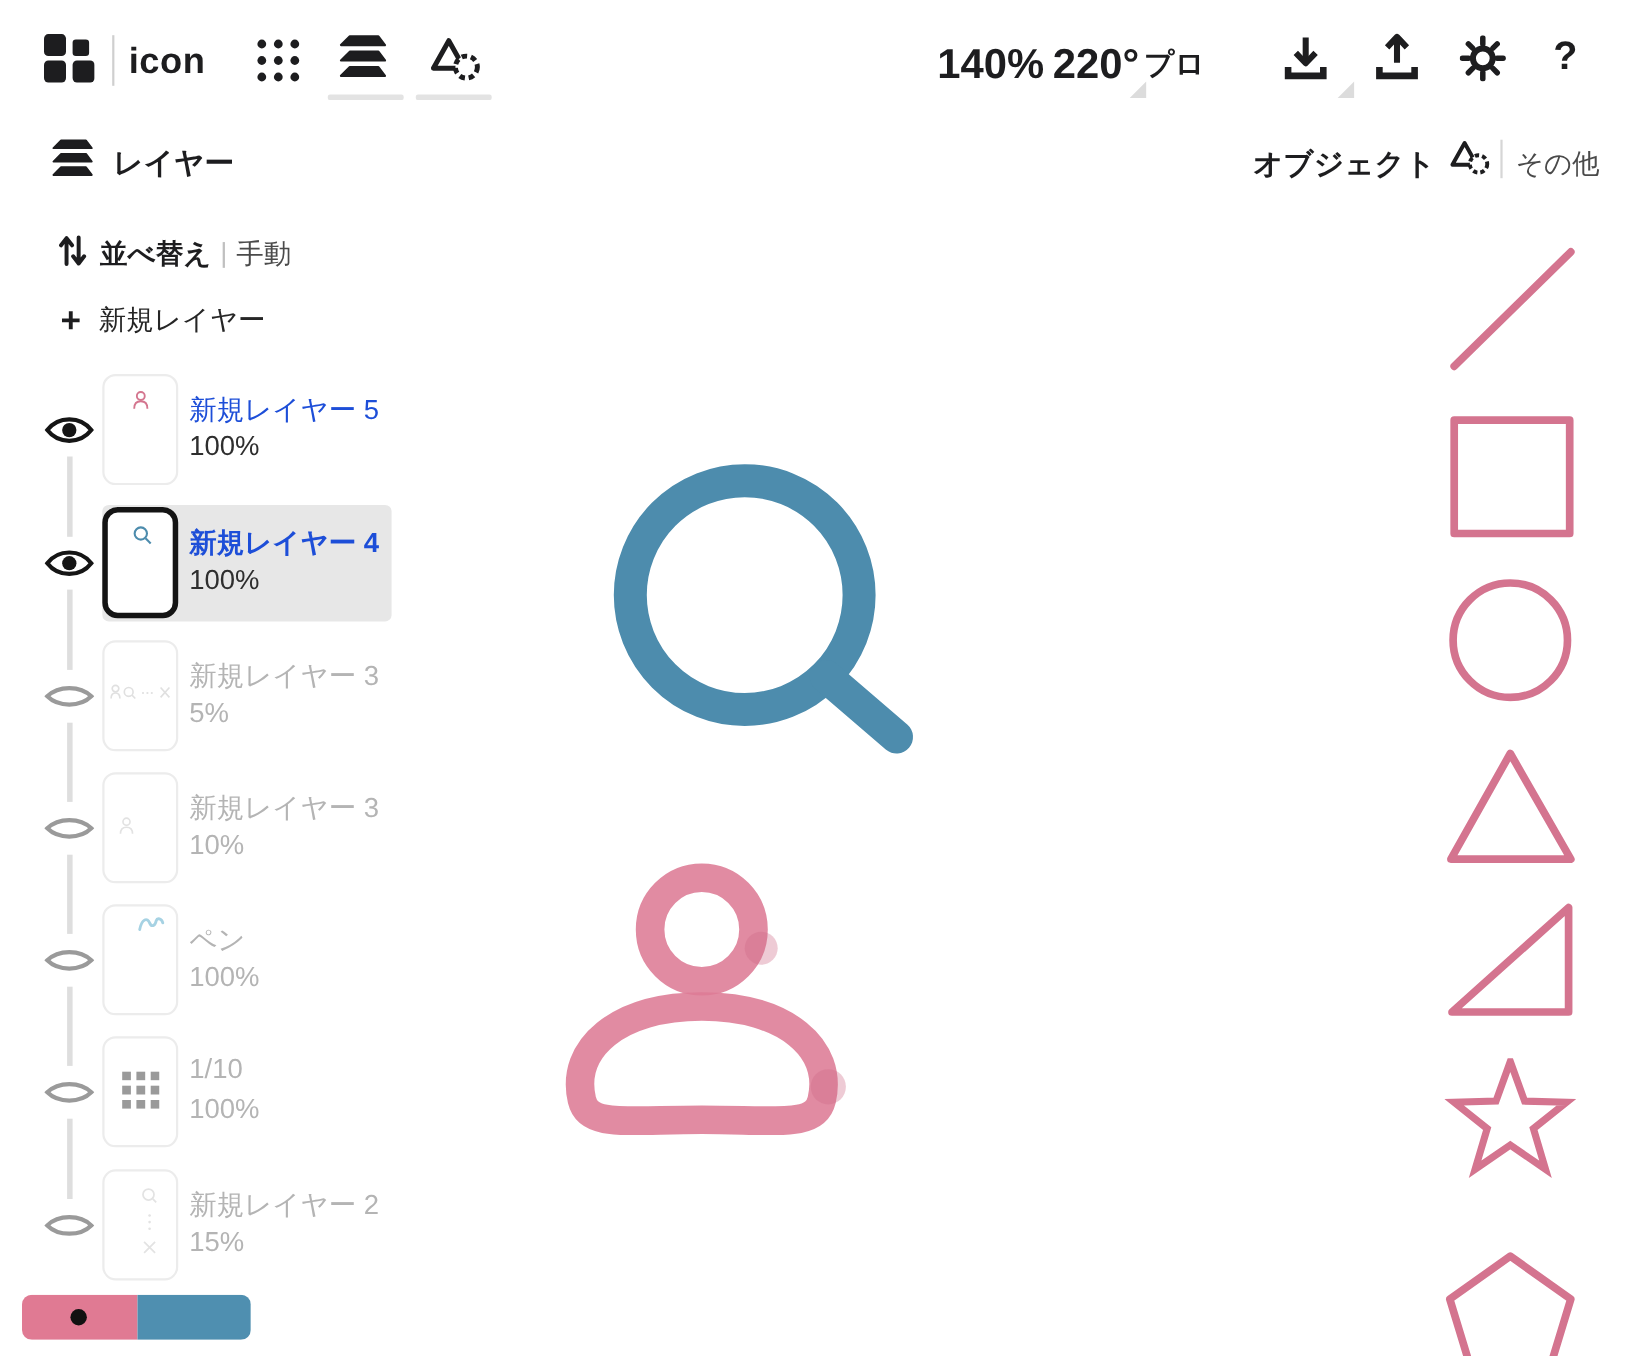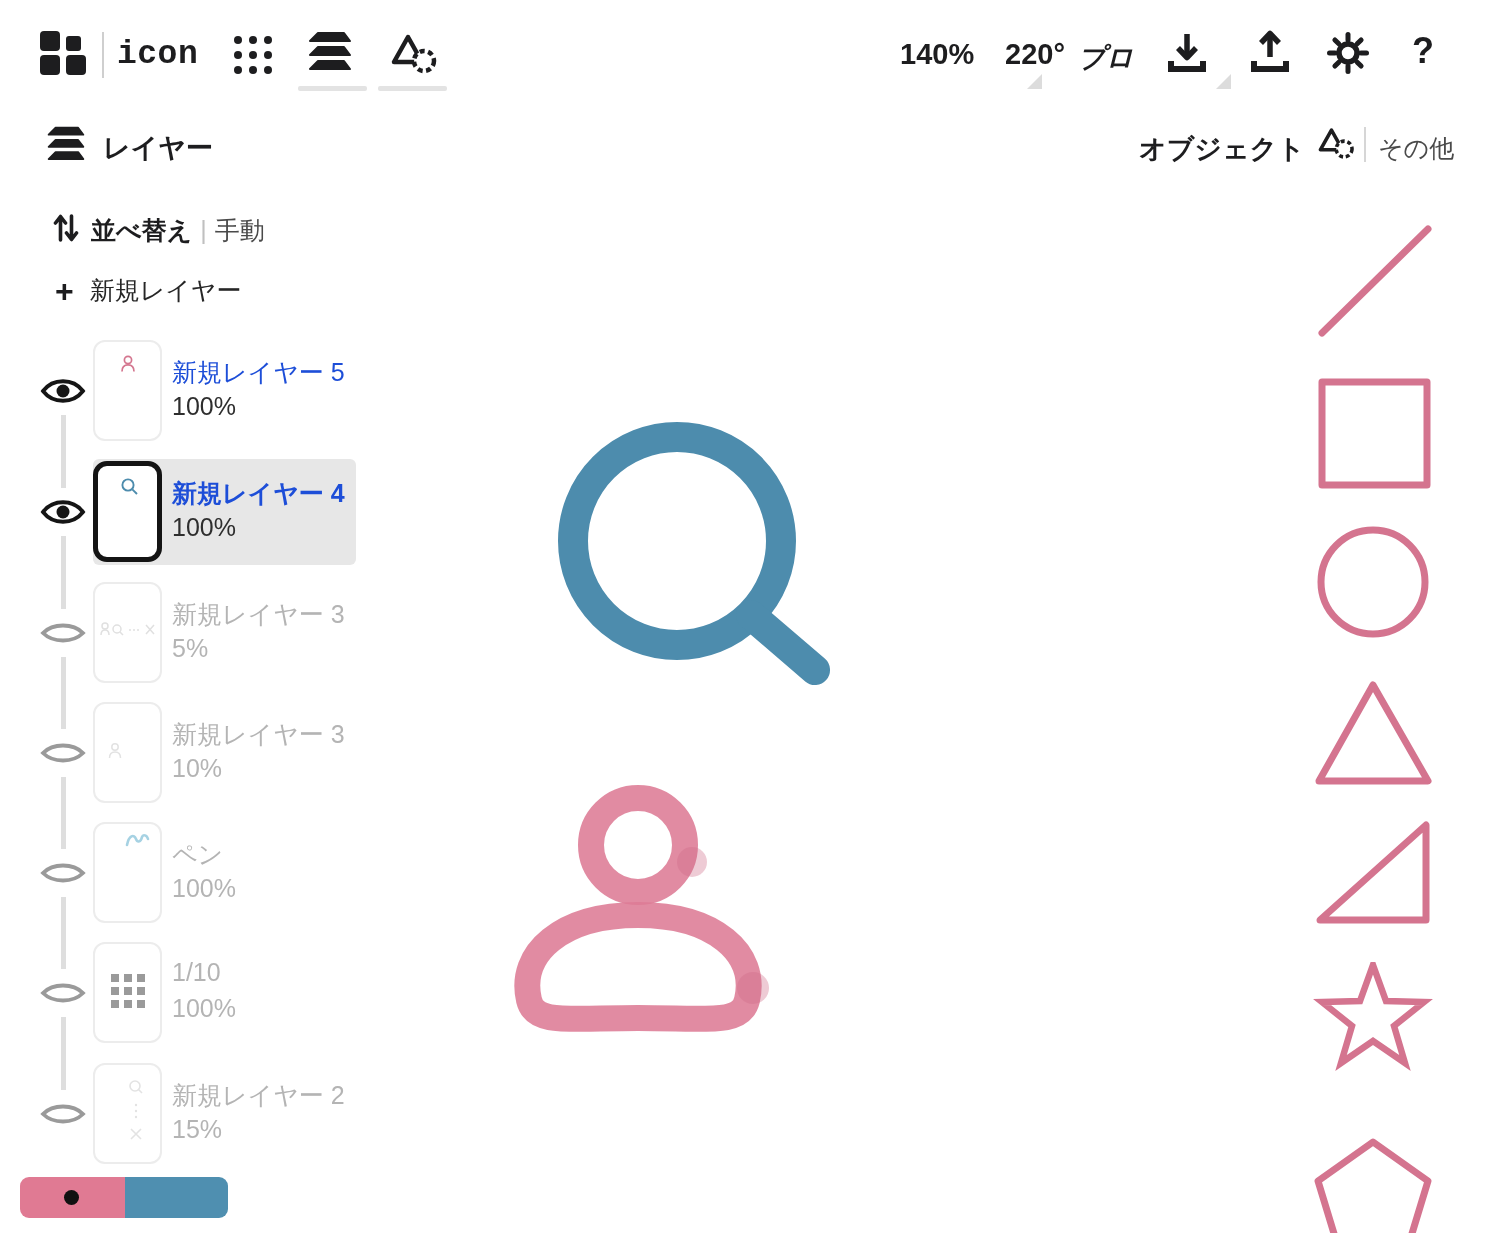--- a/index.html
+++ b/index.html
@@ -6,21 +6,21 @@
   body{
     position:relative;width:1488px;height:1233px;background:#ffffff;
     overflow:hidden;
     font-family:"Liberation Sans","DejaVu Sans",sans-serif;
     color:#1d1d1f;
   }
   .abs{position:absolute;}
   
   .tb-divider{width:2px;background:#cfcfcf;}
   .app-name{font-size:33px;font-weight:700;letter-spacing:.5px;}
-  .tb-num{font-size:29px;font-weight:700;margin-left:48px;}
+  .tb-num{font-size:38px;font-weight:700;}
   .tb-pro{font-size:27px;font-weight:700;}
   .tb-help{font-size:36px;font-weight:700;}
   .tab-underline{height:5px;background:#e3e3e3;border-radius:2px;}
   .fold{width:0;height:0;border-bottom:15px solid #dcdcdc;border-left:15px solid transparent;}
   
   .panel-title{font-size:27px;font-weight:700;}
   .hdr-divider{width:2px;background:#d6d6d6;}
   .more-label{font-size:25px;color:#4a4a4a;font-family:Liberation Serif, serif;}
   .sort-label{font-size:25px;font-weight:700;text-align:right;}
   .sort-sep{font-size:25px;color:#c0c0c0;padding:0 8px;}
@@ -52,21 +52,21 @@
 
 <div class="abs" style="left:40px;top:28px;">
   <svg width="46" height="48" viewBox="0 0 46 48">
     <rect x="0" y="3" width="20" height="20" rx="4" fill="#1d1d1f"></rect>
     <rect x="26" y="8" width="15" height="15" rx="3" fill="#1d1d1f"></rect>
     <rect x="0" y="27" width="20" height="20" rx="4" fill="#1d1d1f"></rect>
     <rect x="26" y="27" width="20" height="20" rx="4" fill="#1d1d1f"></rect>
   </svg>
 </div>
 <div class="abs tb-divider" style="left:102px;top:32px;height:46px;"></div>
-<div class="abs app-name" style="left:117px;top:36px;font-family:Liberation Mono, monospace;">icon</div>
+<div class="abs app-name" style="left:117px;top:36px;">icon</div>
 
 <div class="abs" style="left:232px;top:34px;">
   <svg width="42" height="42" viewBox="0 0 42 42" fill="#1d1d1f">
     <circle cx="6" cy="6" r="4"></circle>
       <circle cx="21" cy="6" r="4"></circle>
       <circle cx="36" cy="6" r="4"></circle>
     <circle cx="6" cy="21" r="4"></circle>
       <circle cx="21" cy="21" r="4"></circle>
       <circle cx="36" cy="21" r="4"></circle>
     <circle cx="6" cy="36" r="4"></circle>
@@ -91,21 +91,21 @@
     <path d="M17 5 L31 30 L3 30 Z" fill="none" stroke="#1d1d1f" stroke-width="4.5" stroke-linejoin="round"></path>
     <circle cx="33" cy="29" r="10" fill="#ffffff" stroke="#1d1d1f" stroke-width="4.5" stroke-dasharray="5 3.5"></circle>
   </svg>
 </div>
 <div class="abs tab-underline" style="left:378px;top:86px;width:69px;"></div>
 
 <div class="abs tb-num" style="left:852px;top:38px;">140%</div>
 <div class="abs tb-num" style="left:957px;top:38px;">220°</div>
 <div class="abs fold" style="left:1027px;top:74px;"></div>
 
-<div class="abs tb-pro" style="left:1078px;top:40px;font-style:italic;">プロ</div>
+<div class="abs tb-pro" style="left:1040px;top:40px;">プロ</div>
 
 <div class="abs" style="left:1165px;top:30px;">
   <svg width="44" height="46" viewBox="0 0 44 46" fill="none" stroke="#1d1d1f">
     <path d="M22 4 V26" stroke-width="5.5"></path>
     <path d="M13 18 L22 27.5 L31 18" stroke-width="5.5" stroke-linejoin="round"></path>
     <path d="M6 31 V39 H38 V31" stroke-width="6"></path>
   </svg>
 </div>
 <div class="abs fold" style="left:1216px;top:74px;"></div>
 

